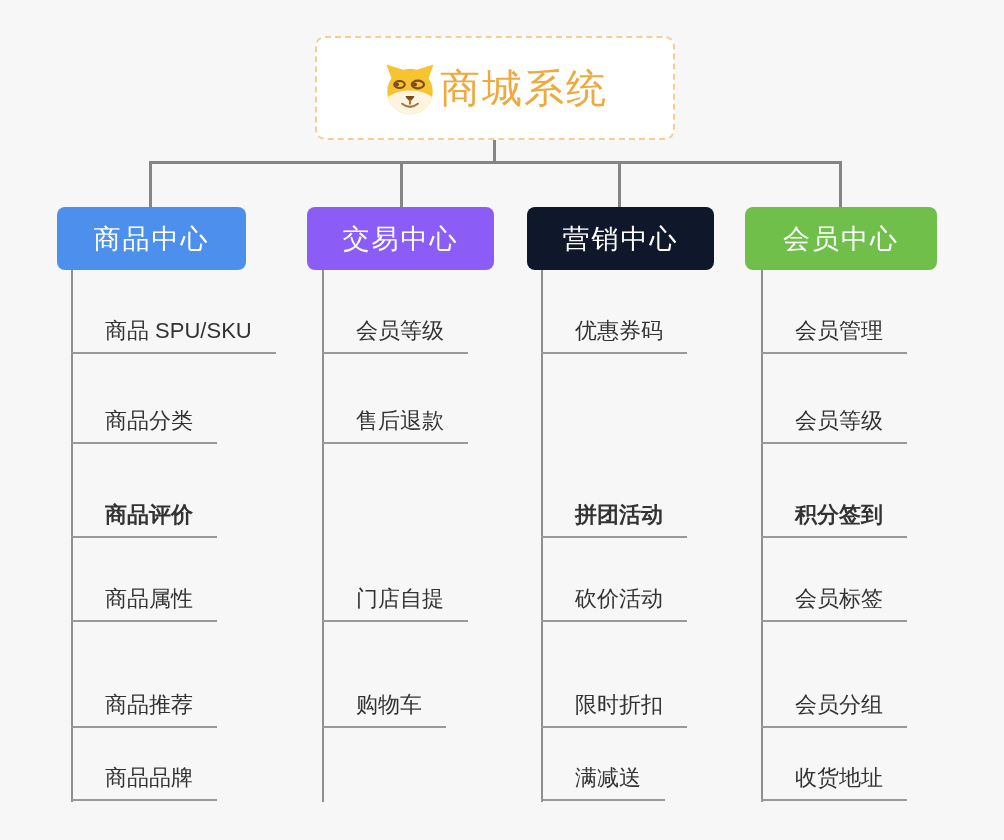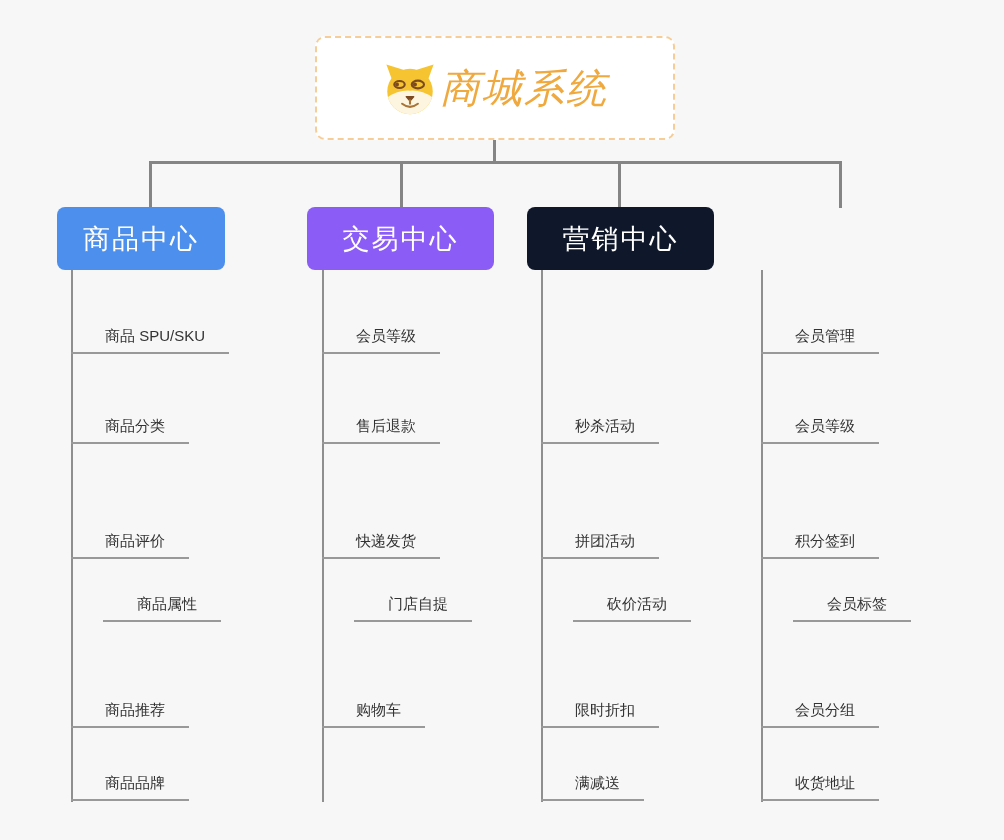--- a/index.html
+++ b/index.html
@@ -28,54 +28,53 @@
   .spine.c1{left:322px;}
   .spine.c2{left:541px;}
   .spine.c3{left:761px;}
   
   .root{
     position:absolute;left:315px;top:36px;width:360px;height:104px;
     box-sizing:border-box;background:#ffffff;
     border:2px dashed #f6cd96;border-radius:10px;
     display:flex;align-items:center;justify-content:center;gap:2px;
     cursor:pointer;
-    font-style:italic;
   }
   .root-title{
     font-size:40px;line-height:1;letter-spacing:2px;color:#efa93f;font-weight:500;
   }
   .doge{width:56px;height:56px;display:block;}
   
   .branch-box{
     position:absolute;top:207px;height:63px;
     border-radius:8px;color:#ffffff;font-size:27px;letter-spacing:2px;
     display:flex;align-items:center;justify-content:center;
     cursor:pointer;
   }
-  .branch-box.b0{left:57px;width:168px;background:#4d8fec;}
+  .branch-box.b0{left:57px;width:189px;background:#4d8fec;}
   .branch-box.b1{left:307px;width:187px;background:#e35a55;}
   .branch-box.b2{left:527px;width:187px;background:#eeaf45;}
   .branch-box.b3{left:745px;width:192px;background:#6fbf4a;}
   
   .leaf{
     position:absolute;height:40px;box-sizing:border-box;
     display:flex;align-items:flex-end;
     padding:0 24px 6px 34px;
     border-bottom:2px solid #999999;
-    font-size:15px;color:#333333;white-space:nowrap;
+    font-size:22px;color:#333333;white-space:nowrap;
     width:max-content;cursor:pointer;
   }
   .leaf.c0{left:71px;}
   .leaf.c1{left:322px;}
   .leaf.c2{left:541px;}
   .leaf.c3{left:761px;}
   .leaf.r0{top:314px;}
   .leaf.r1{top:404px;}
-  .leaf.r2{top:519px;}
-  .leaf.r3{top:582px;margin-left:32px;}
+  .leaf.r2{top:498px;font-weight:bold;}
+  .leaf.r3{top:582px;}
   .leaf.r4{top:688px;}
   .leaf.r5{top:761px;}
 </style>
 </head>
 <body style="background: rgb(247, 247, 247);">
 
 <div class="canvas">
 
   <div class="line stem"></div>
   <div class="line rail"></div>
@@ -113,35 +112,35 @@
 
         <path d="M32 46 v4 M23 50 q9 7 18 0" fill="none" stroke="#a87439" stroke-width="2.4" stroke-linecap="round"></path>
       </svg>
     </span>
     <span class="root-title" style="color: rgb(239, 169, 63);">商城系统</span>
   </div>
 
   <div class="branch-box b0" style="background-color: rgb(77, 143, 236);">商品中心</div>
   <div class="branch-box b1" style="background-color: #8b5cf6;">交易中心</div>
   <div class="branch-box b2" style="background-color: #0f172a;">营销中心</div>
+  <div class="branch-box b3" style="background-color: rgb(111, 191, 74);">会员中心</div>
 
   <div class="leaf c0 r0">商品 SPU/SKU</div>
   <div class="leaf c0 r1">商品分类</div>
   <div class="leaf c0 r2">商品评价</div>
   <div class="leaf c0 r3">商品属性</div>
   <div class="leaf c0 r4">商品推荐</div>
   <div class="leaf c0 r5">商品品牌</div>
 
   <div class="leaf c1 r0">会员等级</div>
   <div class="leaf c1 r1">售后退款</div>
-  <div class="leaf c1 r2">快递发货</div>
   <div class="leaf c1 r3">门店自提</div>
   <div class="leaf c1 r4">购物车</div>
 
-  <div class="leaf c2 r1">秒杀活动</div>
+  <div class="leaf c2 r0">优惠券码</div>
   <div class="leaf c2 r2">拼团活动</div>
   <div class="leaf c2 r3">砍价活动</div>
   <div class="leaf c2 r4">限时折扣</div>
   <div class="leaf c2 r5">满减送</div>
 
   <div class="leaf c3 r0">会员管理</div>
   <div class="leaf c3 r1">会员等级</div>
   <div class="leaf c3 r2">积分签到</div>
   <div class="leaf c3 r3">会员标签</div>
   <div class="leaf c3 r4">会员分组</div>

